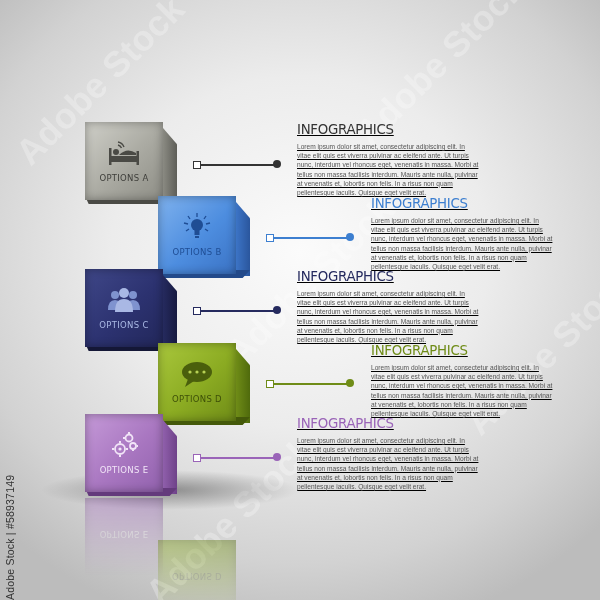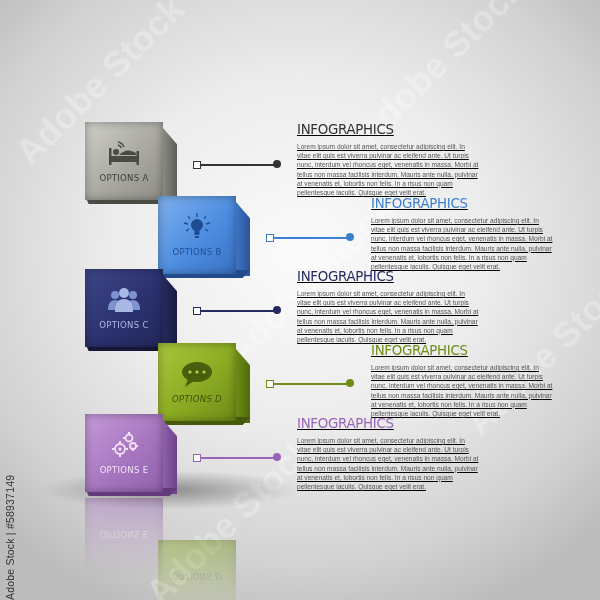--- a/index.html
+++ b/index.html
@@ -43,21 +43,21 @@
   .cube-b .label { color:#1f4d94; }
 
   .cube-c .front { background: linear-gradient(135deg,#3f4788 0%,#2c3270 55%,#22275a 100%); text-align: center; }
   .cube-c .side  { background: linear-gradient(90deg,#252a5e,#171a40); }
   .cube-c .bottom{ background:#141736; }
   .cube-c .label { color:#a9b8e4; }
 
   .cube-d .front { background: linear-gradient(135deg,#a9c73c 0%,#8bab22 55%,#6f8c17 100%); }
   .cube-d .side  { background: linear-gradient(90deg,#6f8c17,#4f6a0c); }
   .cube-d .bottom{ background:#44590a; }
-  .cube-d .label { color:#3e5008;font-style:italic; }
+  .cube-d .label { color:#3e5008; }
 
   .cube-e .front { background: linear-gradient(135deg,#c59ad8 0%,#a876c0 55%,#9161ad 100%); }
   .cube-e .side  { background: linear-gradient(90deg,#8f5fab,#6f4289); }
   .cube-e .bottom{ background:#643a7c; }
   .cube-e .label { color:#f1e4f7; }
 
   .reflection { position:absolute; opacity:0.45; transform:scaleY(-1);
     -webkit-mask-image: linear-gradient(to top, rgba(0,0,0,1), rgba(0,0,0,0));
     mask-image: linear-gradient(to top, rgba(0,0,0,1), rgba(0,0,0,0)); }
 

